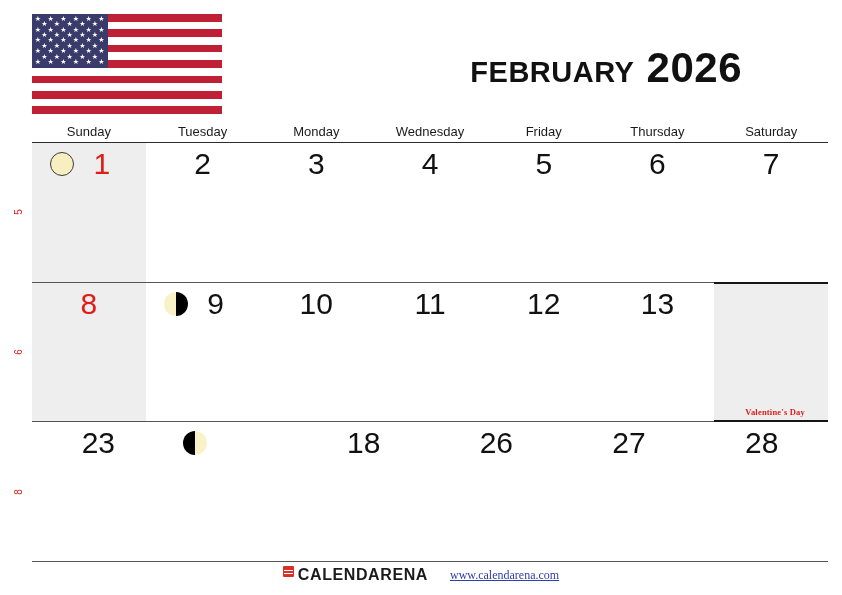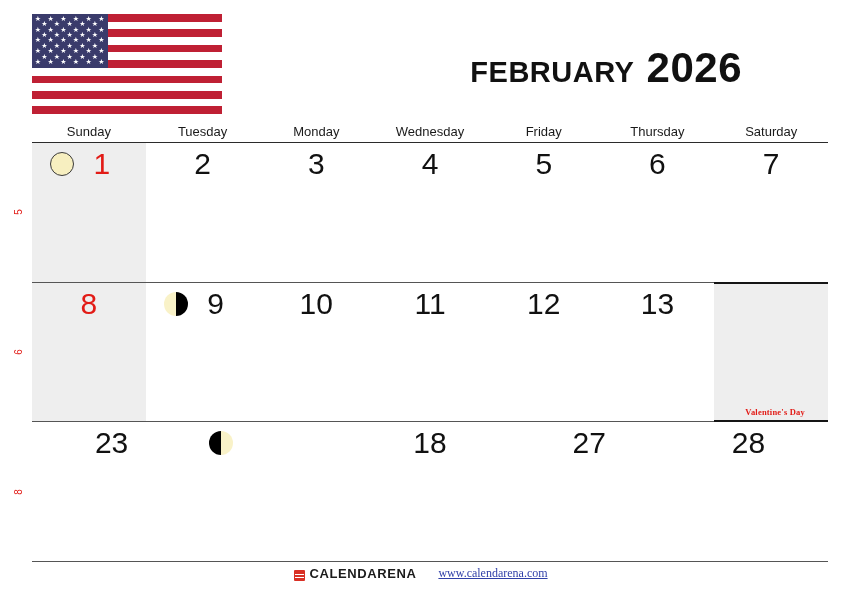--- a/index.html
+++ b/index.html
@@ -177,23 +177,23 @@
     left: 0;
     top: 566px;
     width: 842px;
     display: flex;
     justify-content: center;
     align-items: center;
     gap: 22px;
   }
   #footer .brand {
     display: flex;
-    align-items: flex-end;
+    align-items: flex-start;
     gap: 4px;
-    font-size: 13px;
+    font-size: 16px;
     font-weight: bold;
     color: #1b1b1b;
     letter-spacing: 0.6px;
     font-family: "Liberation Sans", sans-serif;
   }
   #footer .site {
     font-size: 12px;
     color: #2f3fa8;
     text-decoration: underline;
     font-family: "Liberation Serif", serif;
@@ -348,20 +348,23 @@
       <div class="day-cell">
         <div class="daynum">23</div>
       </div>
       <div class="day-cell">
         <div class="moon first-quarter" style="left: 18px;"></div>
       </div>
       <div class="day-cell">
         <div class="daynum">18</div>
       </div>
       <div class="day-cell">
+        <div class="daynum">26</div>
+      </div>
+      <div class="day-cell">
         <div class="daynum">27</div>
       </div>
       <div class="day-cell">
         <div class="daynum">28</div>
       </div>
     </div>
   </div>
 
 <div id="footer">
   <span class="brand">

